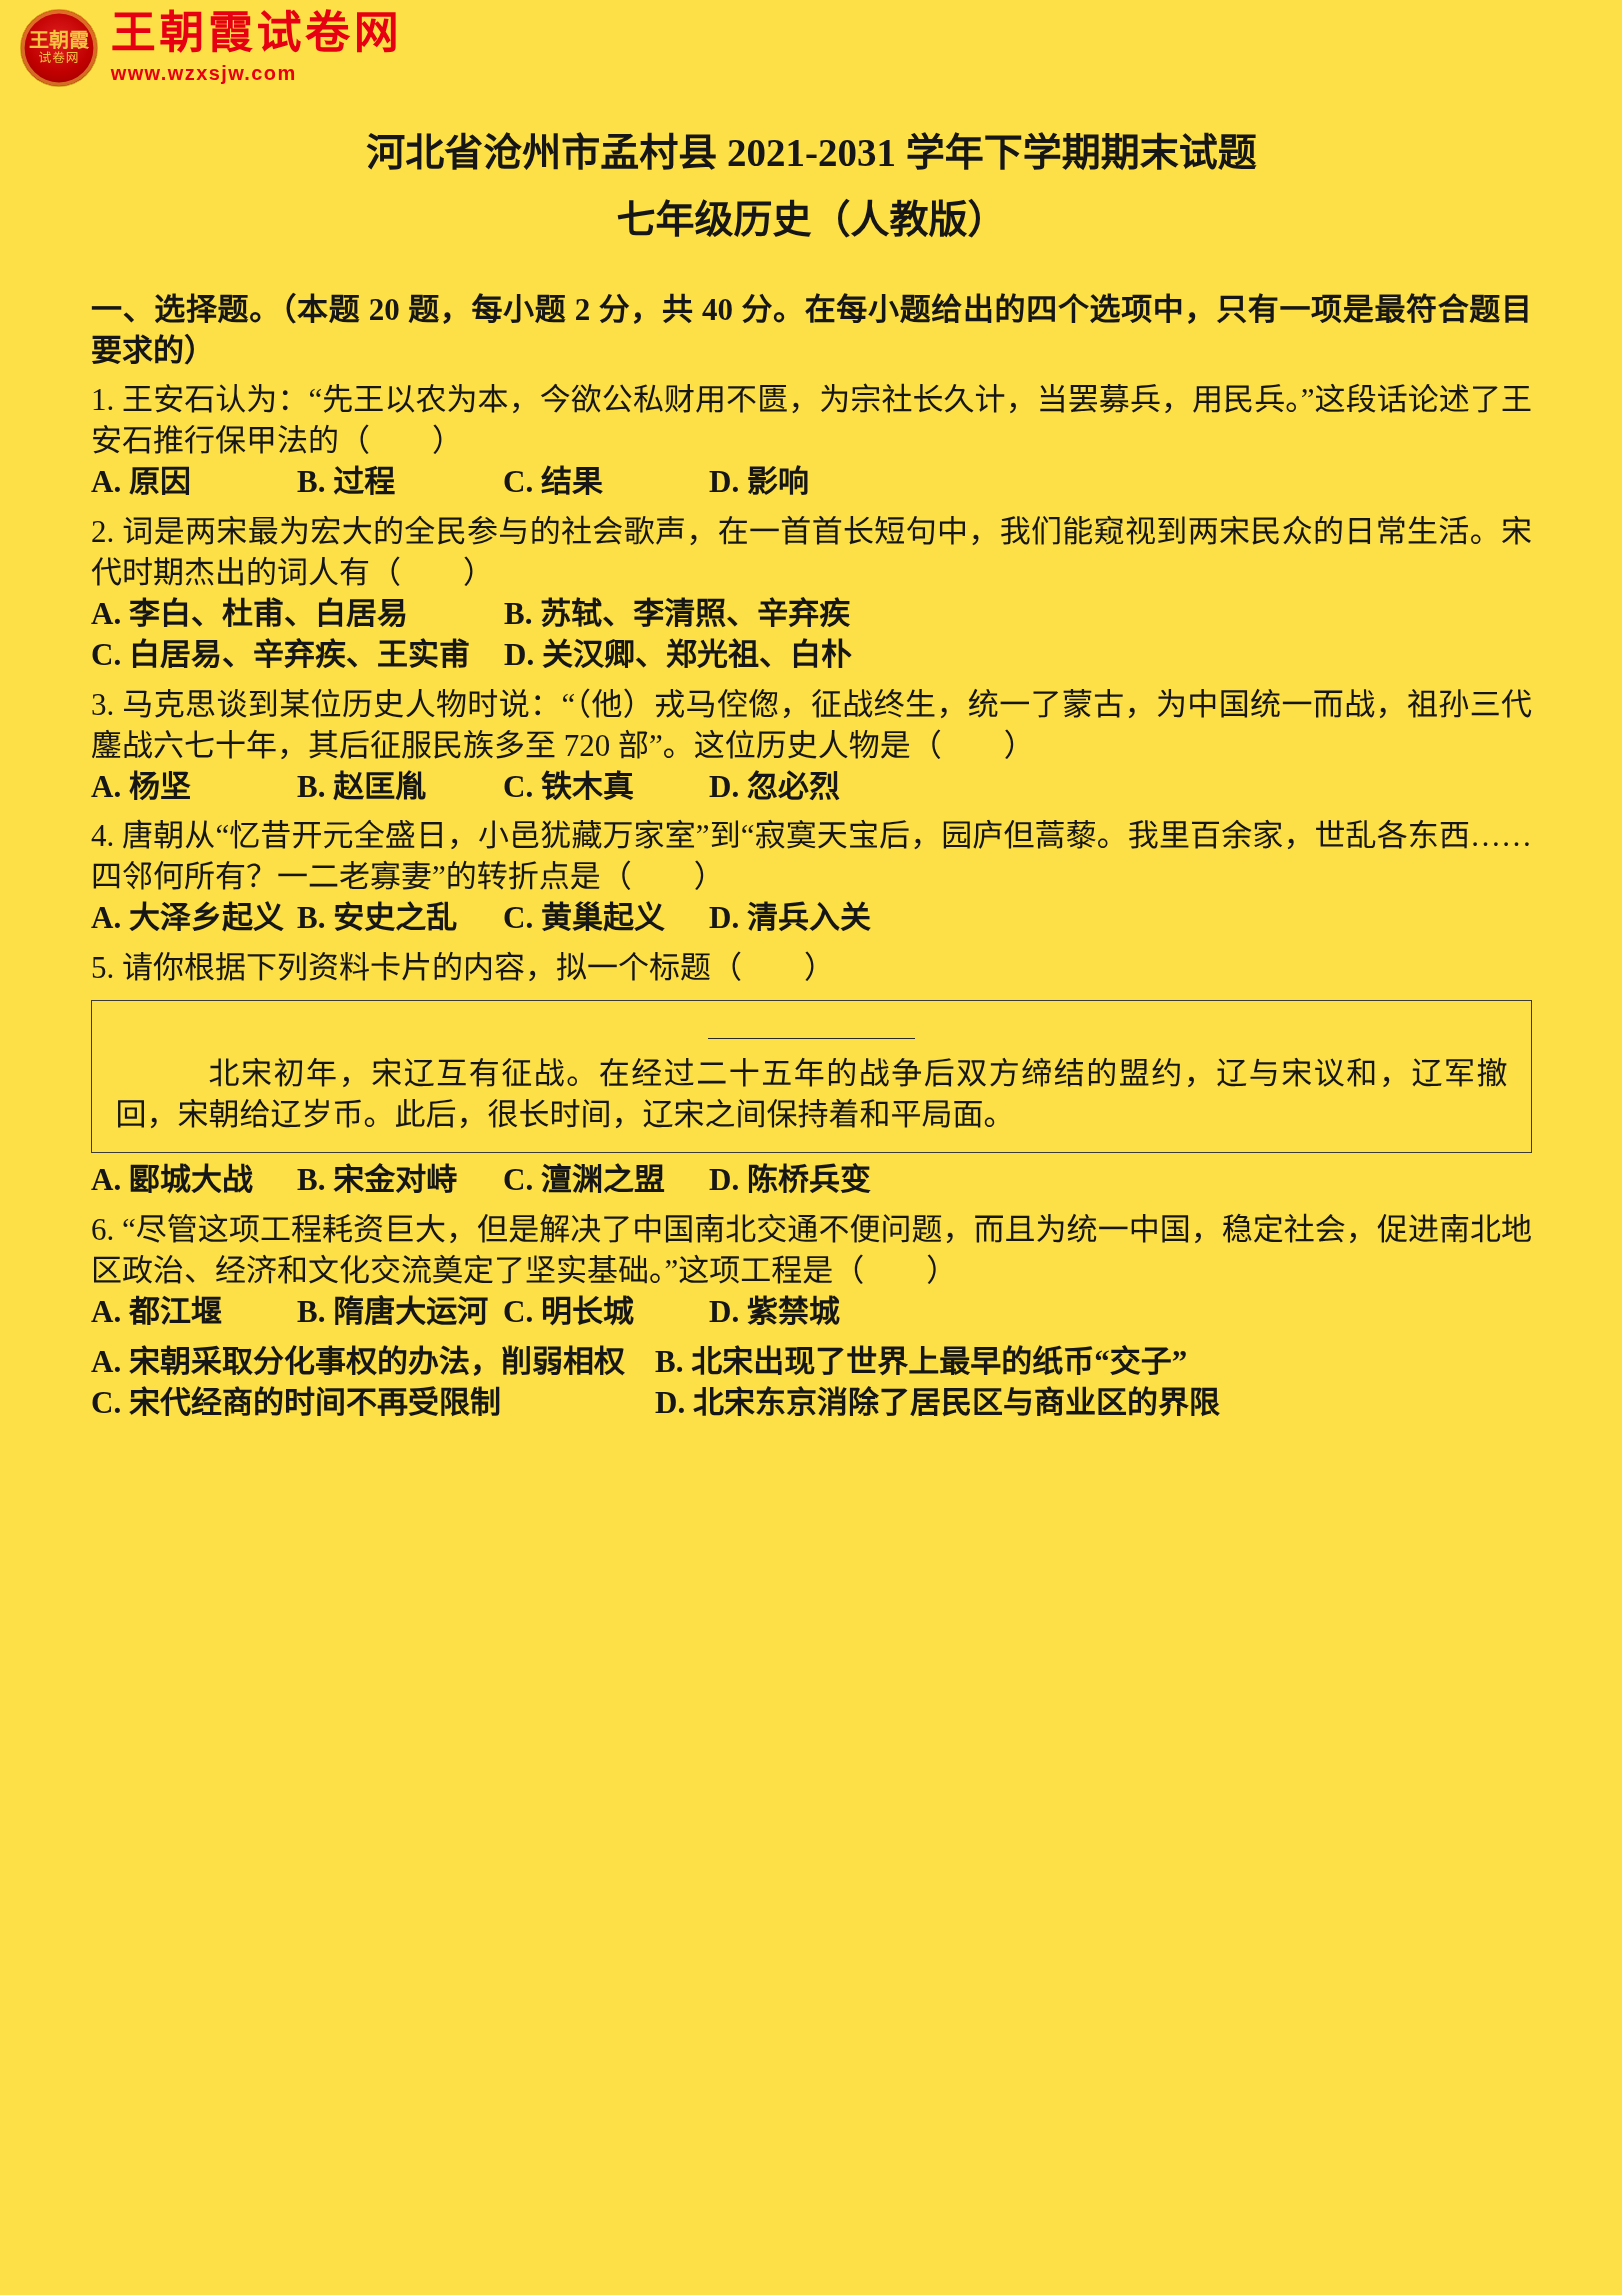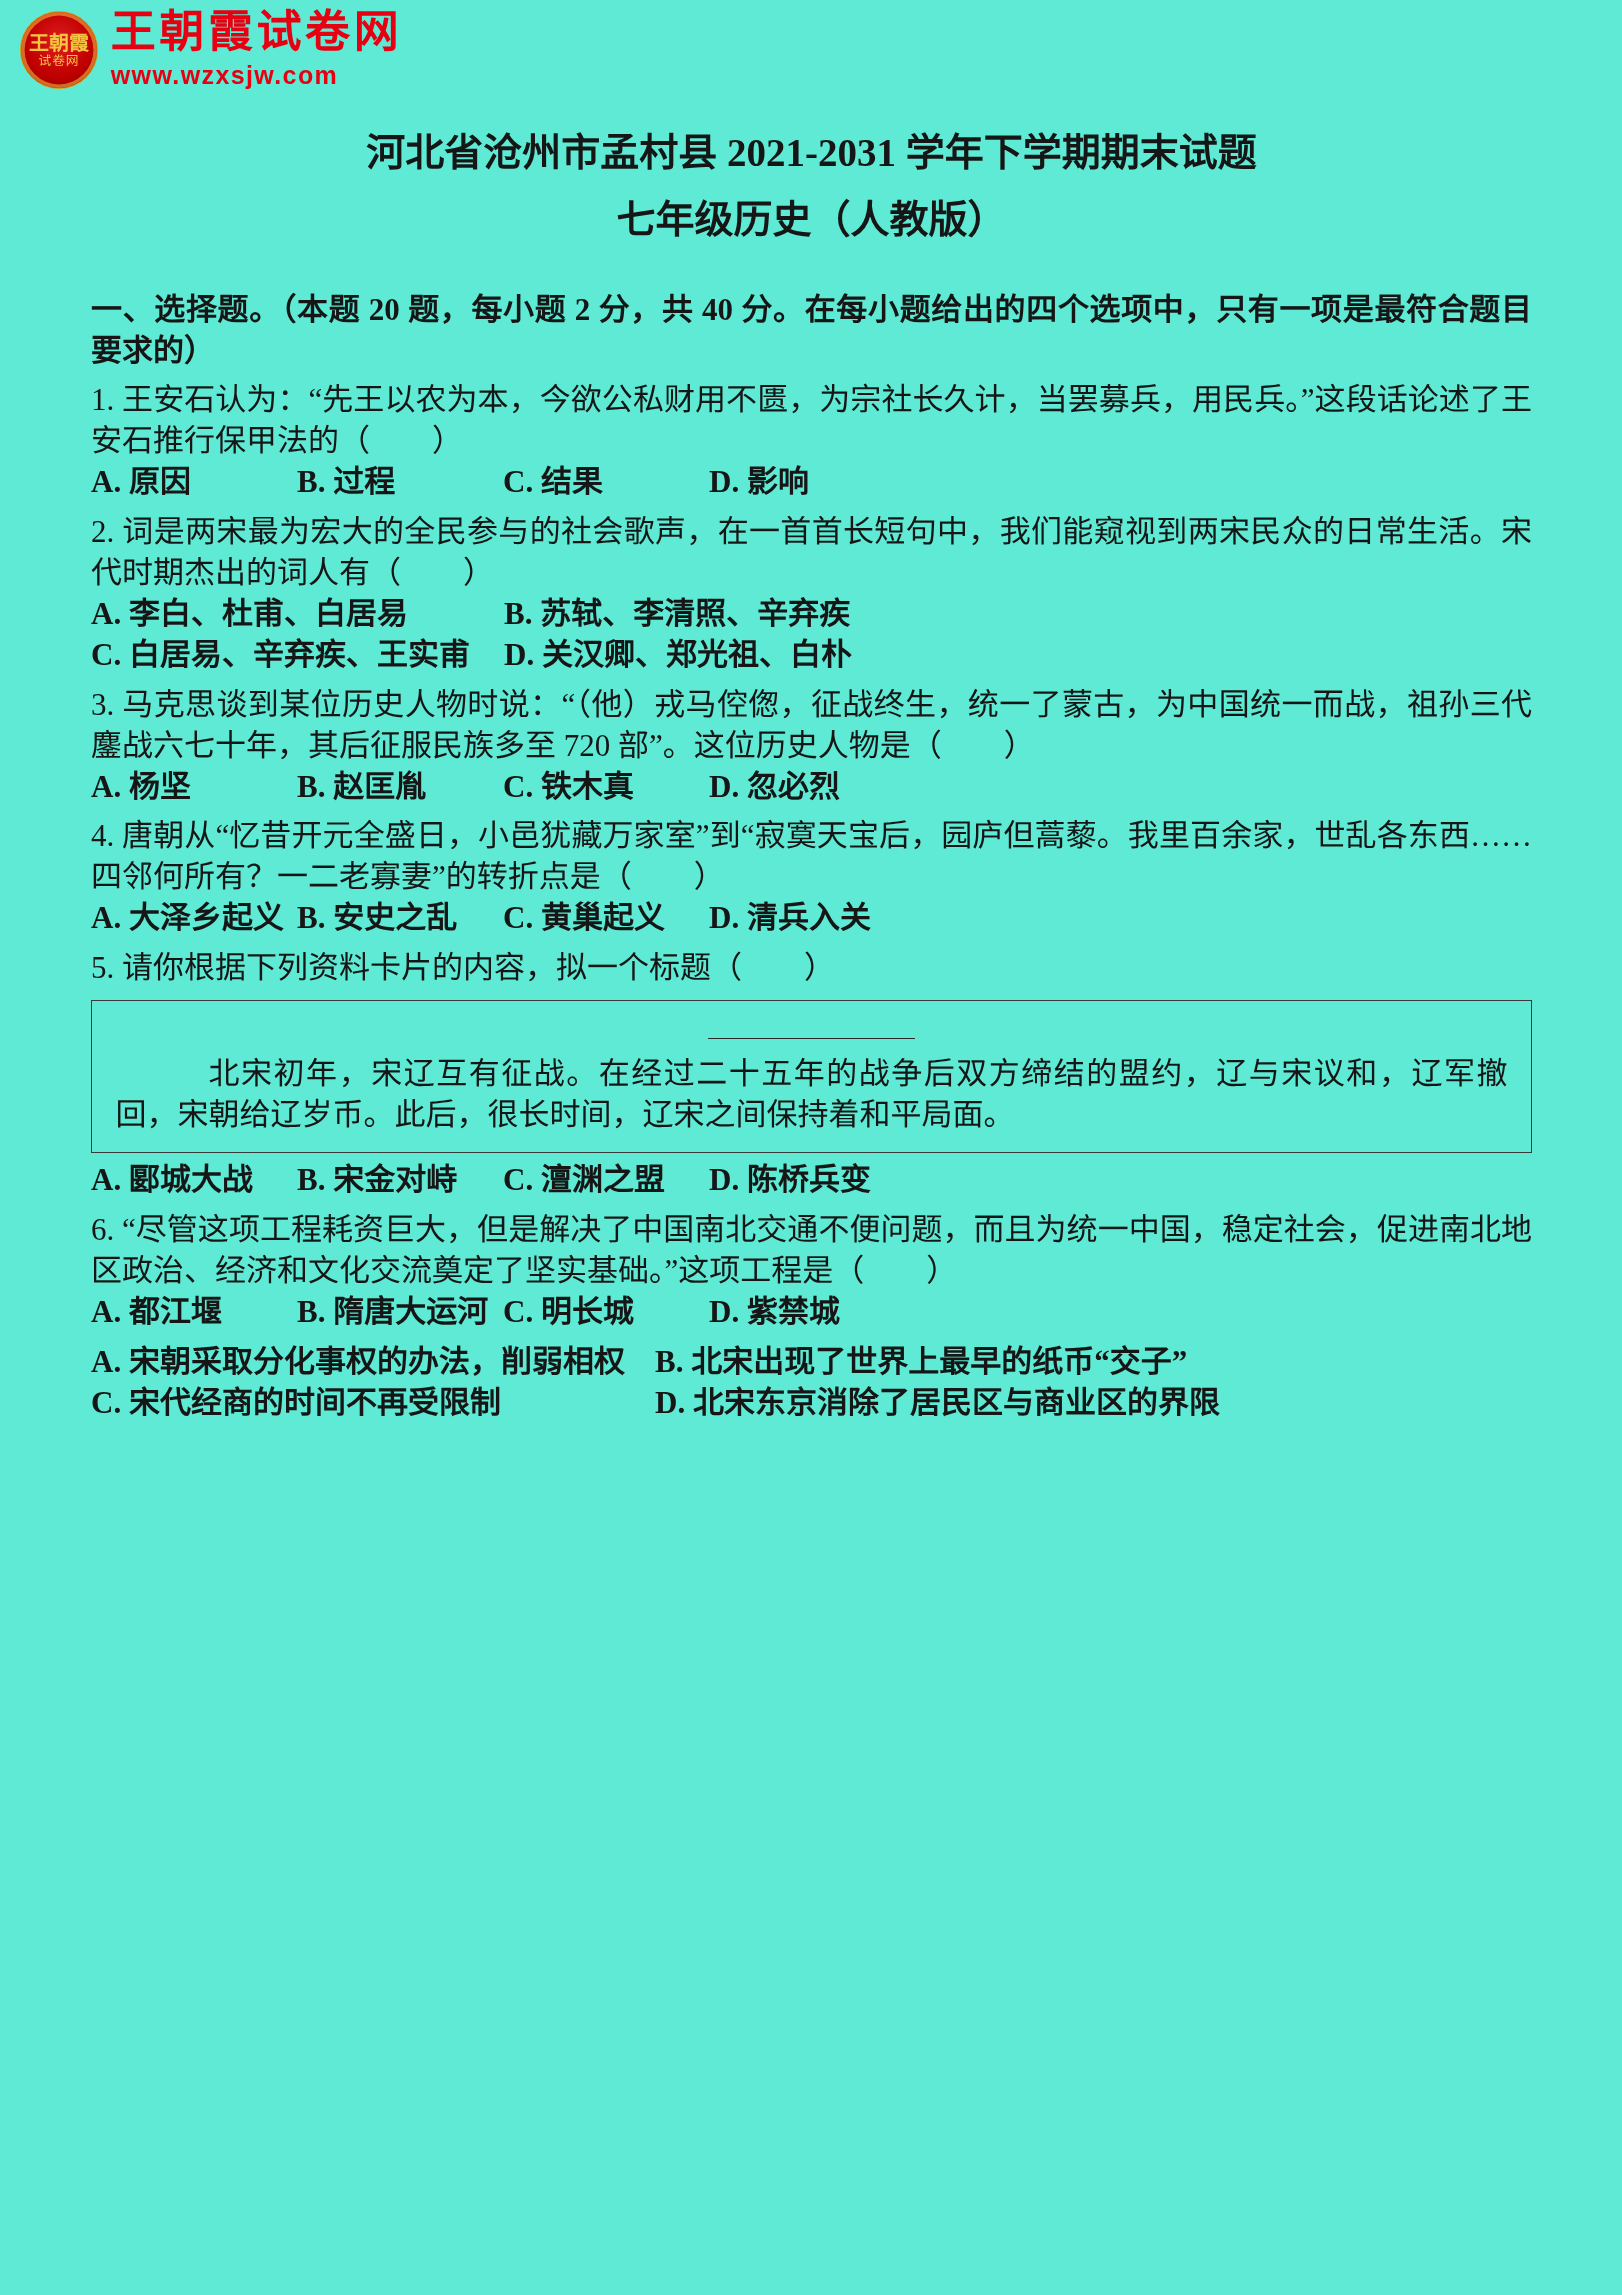--- a/index.html
+++ b/index.html
@@ -1,21 +1,21 @@
 <!DOCTYPE html>
 <html lang="zh-CN" style="--brand: #e60012;font-size:14.5px"><head>
 <meta charset="utf-8">
 <style>
   * { margin:0; padding:0; box-sizing:border-box; }
   html,body { background:#ffffff; }
   .page {
     position:relative;
     width:1623px;
     height:2296px;
-    background:#5eead4;
+    background:#fde047;
     color:#161616;
     font-family:"Liberation Serif","DejaVu Serif",serif;
     font-size:31px;
     line-height:1.32;
     padding:0 91px;
     overflow:hidden;
   }
 
   
   .logo {
@@ -42,21 +42,21 @@
   .emblem-line2 { font-size:12.7px; line-height:1.15; letter-spacing:0.9px; }
   .site-name {
     color:var(--brand,#e60012);
     font-size:45px;
     font-weight:bold;
     letter-spacing:3.6px;
     line-height:1.05;
   }
   .site-url {
     color:var(--brand,#e60012);
-    font-size:25px;
+    font-size:20px;
     font-weight:bold;
     font-family:"Liberation Sans","DejaVu Sans",sans-serif;
     letter-spacing:1.4px;
     margin-top:2.7px;
   }
 
   
   .title {
     margin-top:129px;
     text-align:center;

